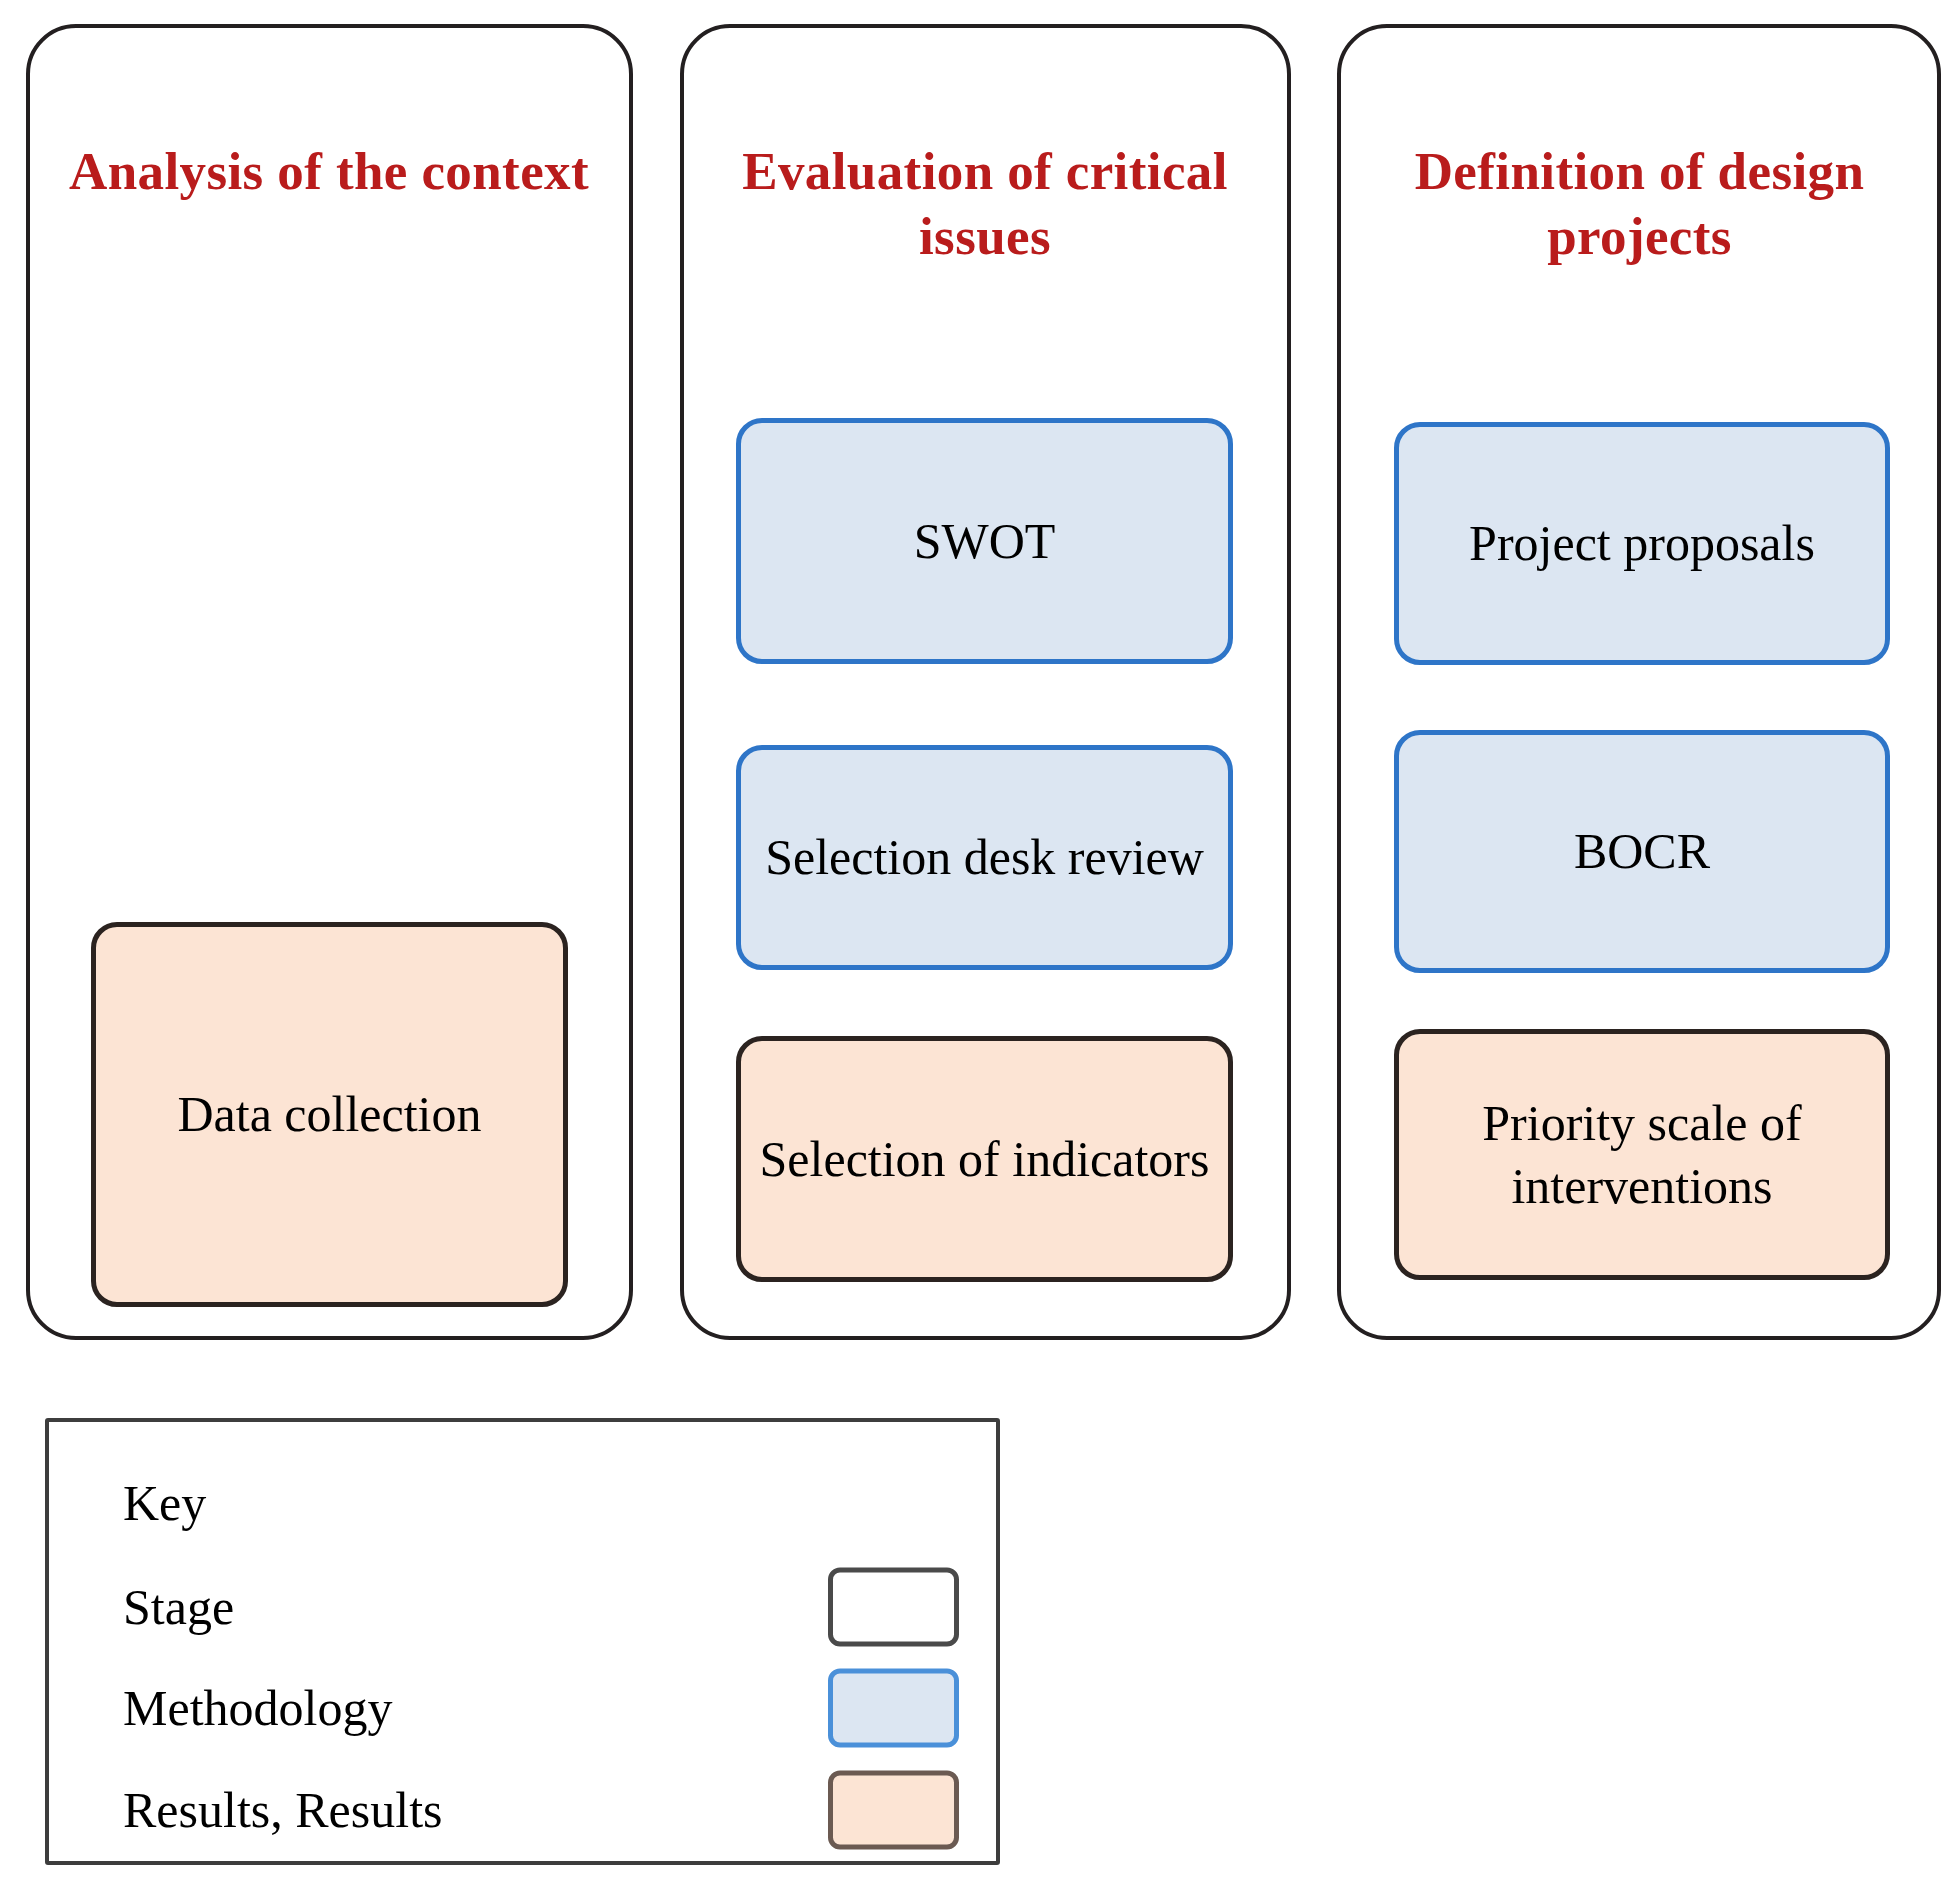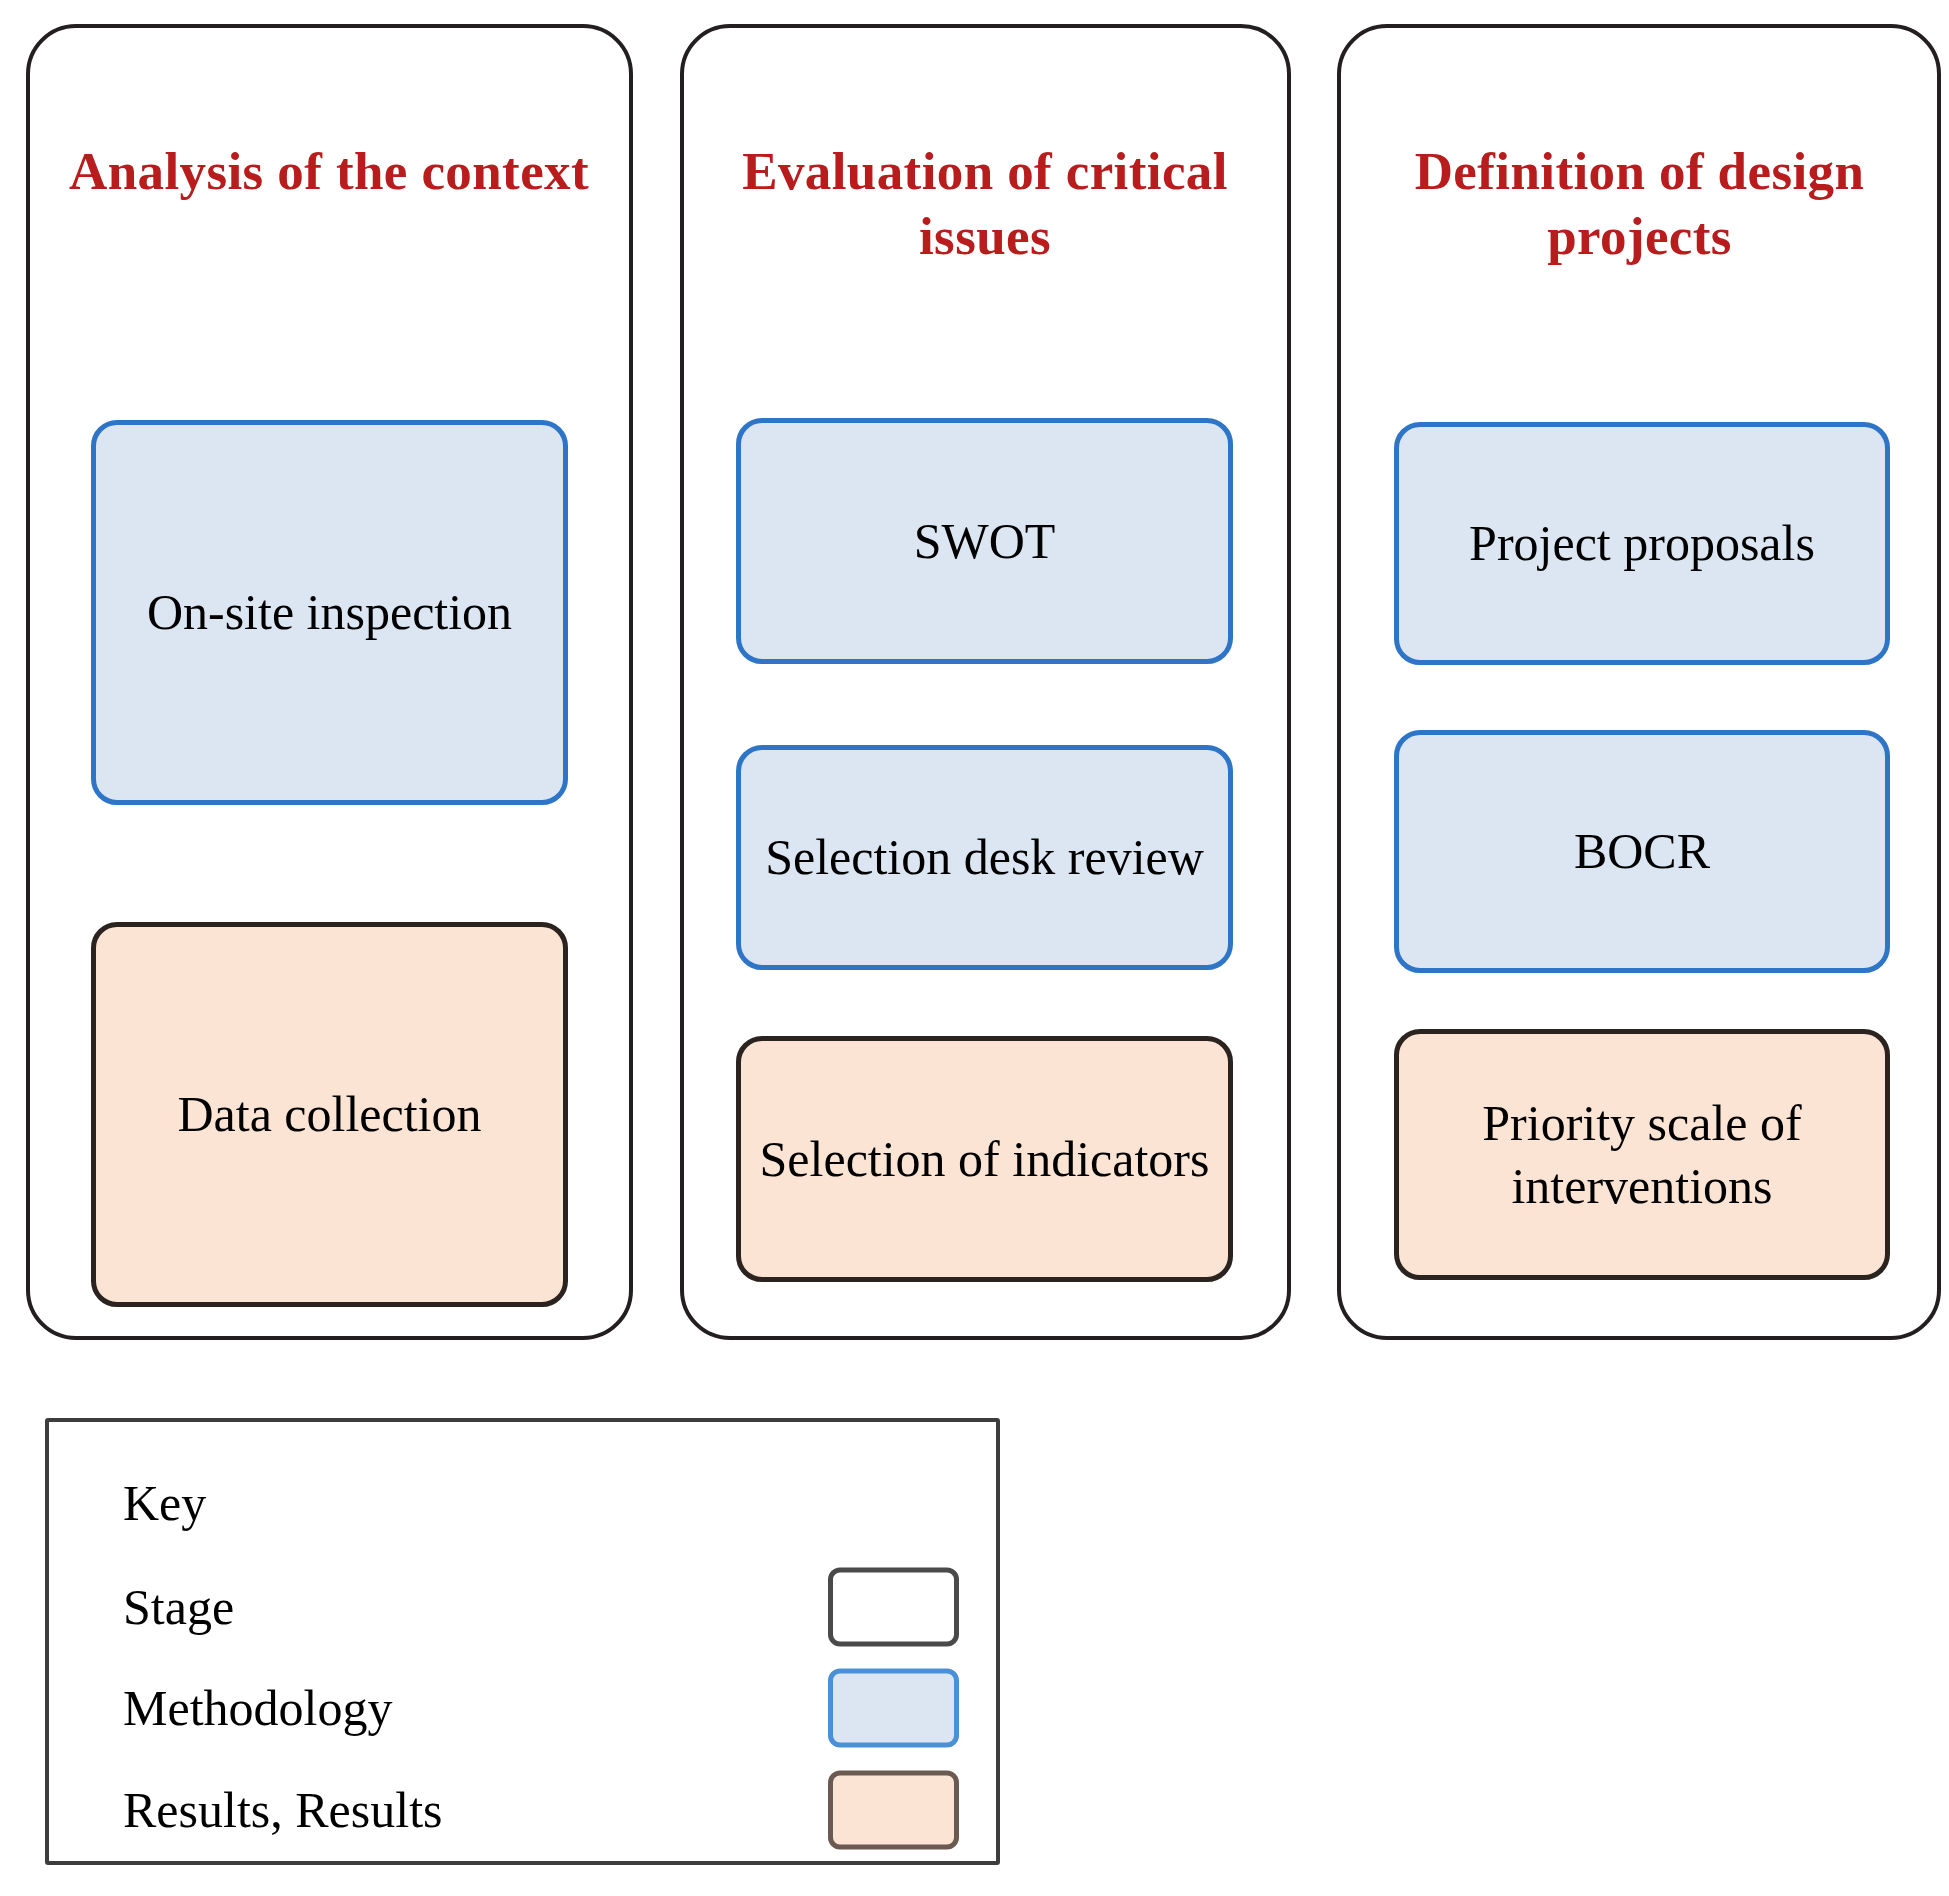--- a/index.html
+++ b/index.html
@@ -113,23 +113,20 @@
 </style>
 </head>
 <body>
 
 <div id="canvas">
 
   <div class="stage-panel" style="left:26px; top:24px; width:607px; height:1316px;">
   </div>
   <div class="stage-title" style="left:53px; width:552px; top:139px;">Analysis of the context</div>
 
-  <div class="item-box methodology" style="left:91px; top:420px; width:477px; height:385px;">
-    <span class="item-label">On-site inspection</span>
-  </div>
 
   <div class="item-box findings" style="left:91px; top:922px; width:477px; height:385px;">
     <span class="item-label">Data collection</span>
   </div>
 
   <div class="stage-panel" style="left:680px; top:24px; width:611px; height:1316px;">
   </div>
   <div class="stage-title" style="left:707px; width:556px; top:139px;">Evaluation of critical issues</div>
 
   <div class="item-box methodology" style="left:736px; top:418px; width:497px; height:246px;">

